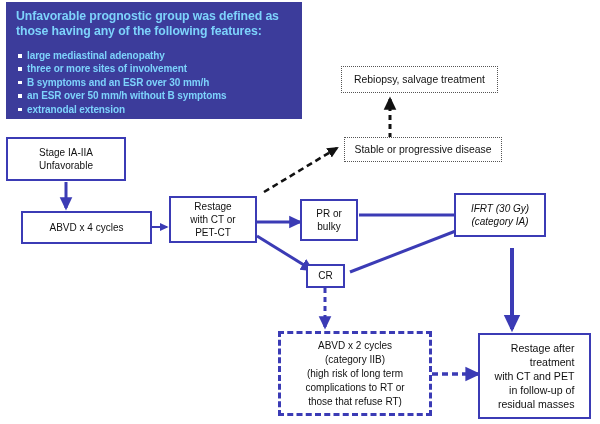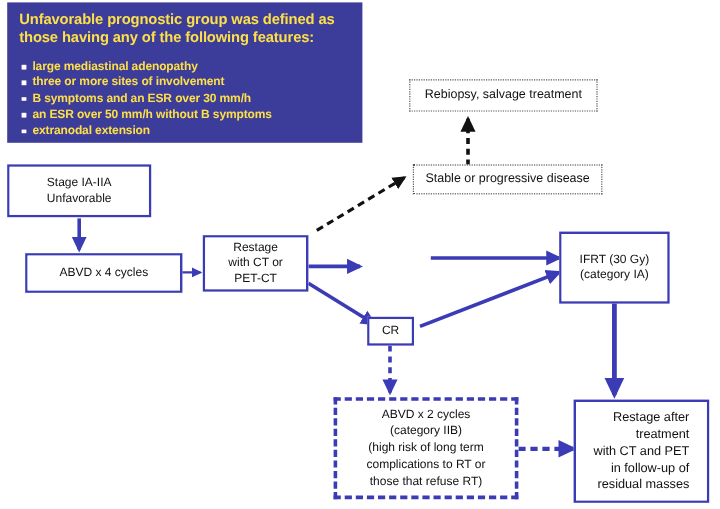--- a/index.html
+++ b/index.html
@@ -19,21 +19,21 @@
   
   #legend-panel {
     position: absolute;
     left: 6px;
     top: 2px;
     width: 296px;
     height: 117px;
     background: #3c3c9b;
     box-sizing: border-box;
     padding: 7px 10px 6px 10px;
-    color: #fde047;
+    color: #7dd3fc;
   }
   #legend-title {
     font-size: 12.3px;
     font-weight: bold;
     line-height: 15px;
     letter-spacing: -0.1px;
     white-space: pre-line;
   }
   #legend-list {
     margin: 10px 0 0 2px;
@@ -144,28 +144,30 @@
 
   <div class="node solid" style="left:6px; top:137px; width:120px; height:44px;">Stage IA-IIA
 Unfavorable</div>
 
   <div class="node solid" style="left:6px; top:211px; width:131px; height:33px;margin-left:15px;">ABVD x 4 cycles</div>
 
   <div class="node solid" style="left:169px; top:196px; width:88px; height:47px;">Restage
 with CT or
 PET-CT</div>
 
+  <div class="node solid" style="left:300px; top:199px; width:58px; height:42px;">PR or
+bulky</div>
 
   <div class="node solid" style="left:306px; top:264px; width:39px; height:24px;">CR</div>
 
   <div class="node dotted-black" style="left:341px; top:66px; width:157px; height:27px; font-size:10.4px;">Rebiopsy, salvage treatment</div>
 
   <div class="node dotted-black" style="left:344px; top:137px; width:158px; height:25px; font-size:10.4px;">Stable or progressive disease</div>
 
-  <div class="node solid" style="left:466px; top:193px; width:92px; height:60px;">IFRT (30 Gy)
+  <div class="node solid" style="left:454px; top:193px; width:92px; height:44px;font-style:italic;">IFRT (30 Gy)
 (category IA)</div>
 
   <div class="node dashed-blue" style="left:278px; top:331px; width:154px; height:85px; font-size:10px; line-height:14px;">ABVD x 2 cycles
 (category IIB)
 (high risk of long term
 complications to RT or
 those that refuse RT)</div>
 
   <div class="node solid" style="left:478px; top:333px; width:113px; height:86px; font-size:10.6px; line-height:14px;text-align:right;">Restage after
 treatment

